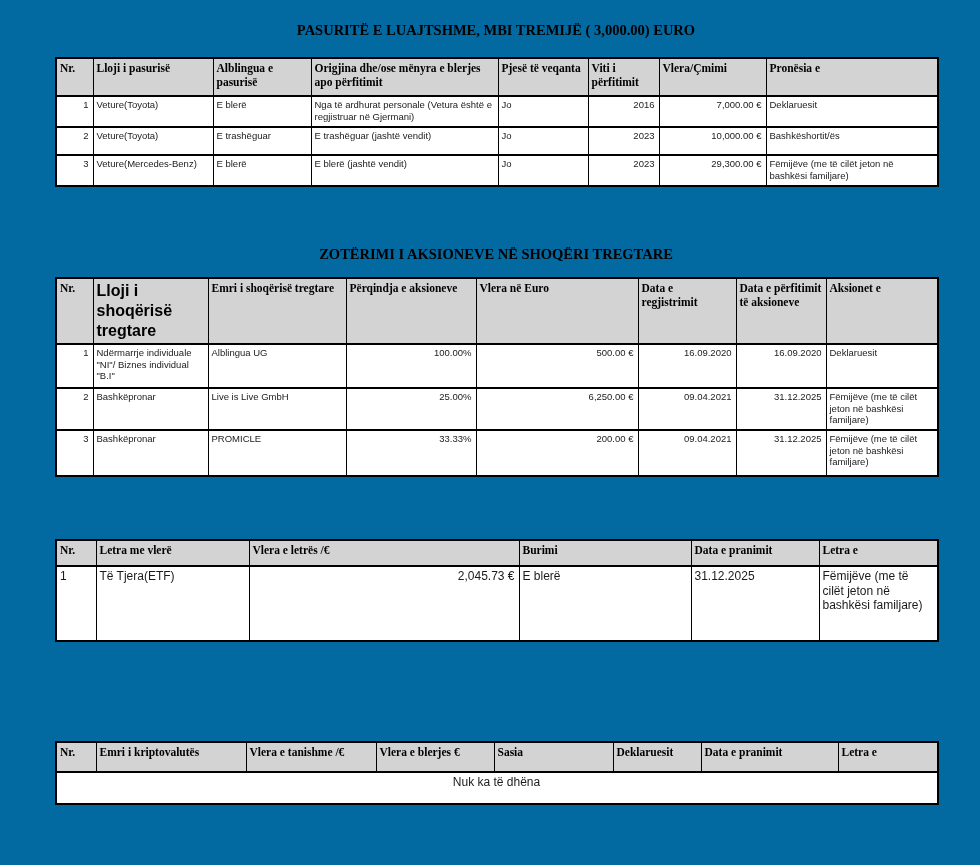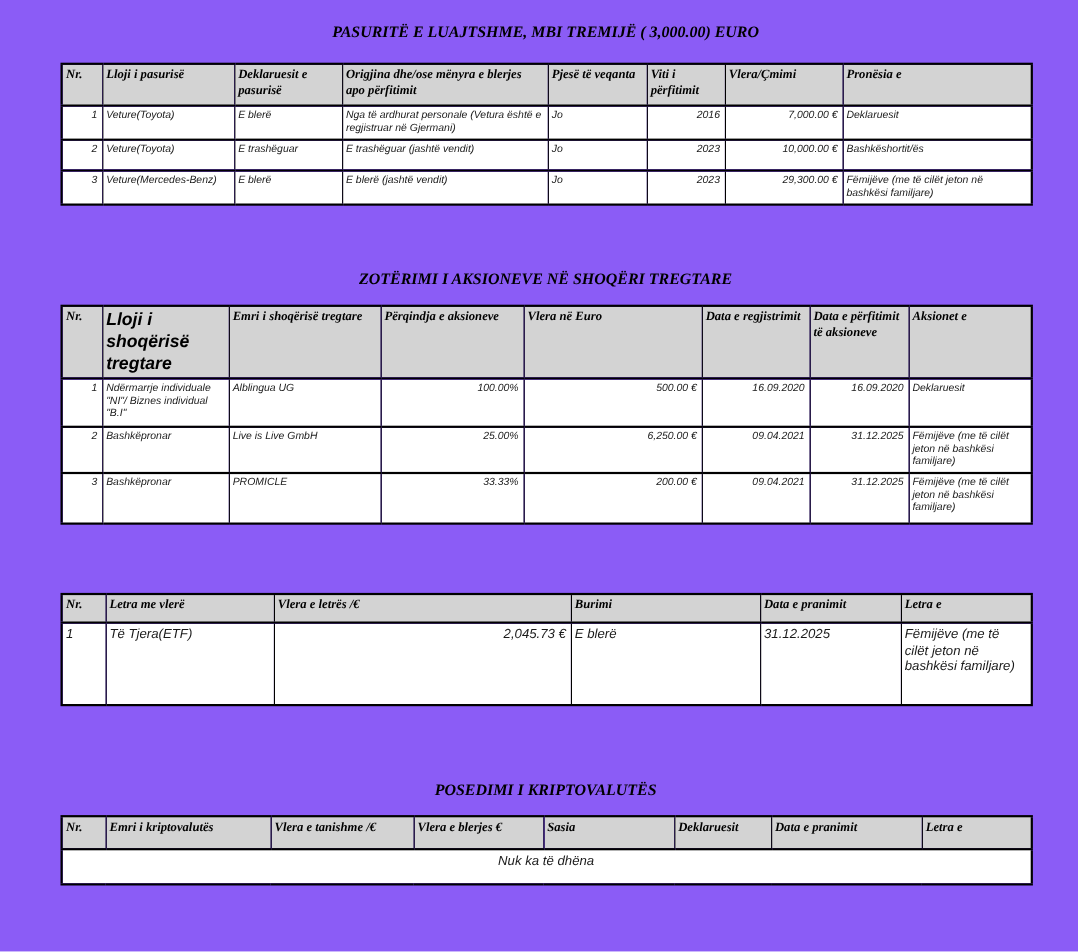--- a/index.html
+++ b/index.html
@@ -1,25 +1,24 @@
 <!DOCTYPE html>
 <html><head>
 <meta charset="utf-8">
 <style>
   * { margin: 0; padding: 0; box-sizing: border-box; }
   html, body { background: #ffffff; }
   .page {
     position: relative;
     width: 980px;
     height: 865px;
-    background: #8b5cf6;
+    background: #0369a1;
     font-family: "Liberation Sans", sans-serif;
     color: #1a1a1a;
     overflow: hidden;
-    font-style: italic;
   }
   .doc-title {
     position: absolute;
     left: 55px;
     width: 882px;
     text-align: center;
     font-family: "Liberation Serif", serif;
     font-weight: bold;
     font-size: 14.5px;
     color: #000000;
@@ -79,21 +78,21 @@
           <col style="width: 187px;">
           <col style="width: 90px;">
           <col style="width: 71px;">
           <col style="width: 107px;">
           <col style="width: 172px;">
         </colgroup>
         <thead>
           <tr style="height: 38px;">
             <th>Nr.</th>
             <th>Lloji i pasurisë</th>
-            <th>Deklaruesit e pasurisë</th>
+            <th>Alblingua e pasurisë</th>
             <th>Origjina dhe/ose mënyra e blerjes apo përfitimit</th>
             <th>Pjesë të veqanta</th>
             <th>Viti i përfitimit</th>
             <th>Vlera/Çmimi</th>
             <th>Pronësia e</th>
           </tr>
         </thead>
         <tbody>
           <tr style="height: 31px;">
             <td class="al-right">1</td>
@@ -215,21 +214,20 @@
             <td class="al-left">Të Tjera(ETF)</td>
             <td class="al-right">2,045.73 €</td>
             <td class="al-left">E blerë</td>
             <td class="al-left">31.12.2025</td>
             <td class="al-left">Fëmijëve (me të cilët jeton në bashkësi familjare)</td>
           </tr>
         </tbody>
       </table>
   </div>
 
-  <div class="doc-title" style="top:711px">POSEDIMI I KRIPTOVALUTËS</div>
   <div class="tbl-wrap" style="top:741px">
     <table class="decl big-body" id="tbl-3">
         <colgroup>
           <col style="width: 40px;">
           <col style="width: 150px;">
           <col style="width: 130px;">
           <col style="width: 118px;">
           <col style="width: 119px;">
           <col style="width: 88px;">
           <col style="width: 137px;">

